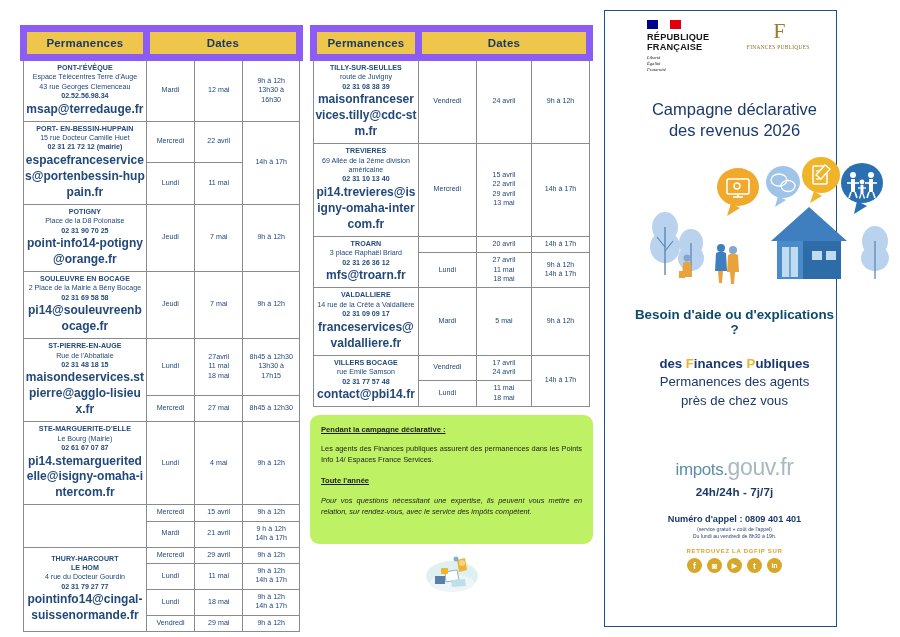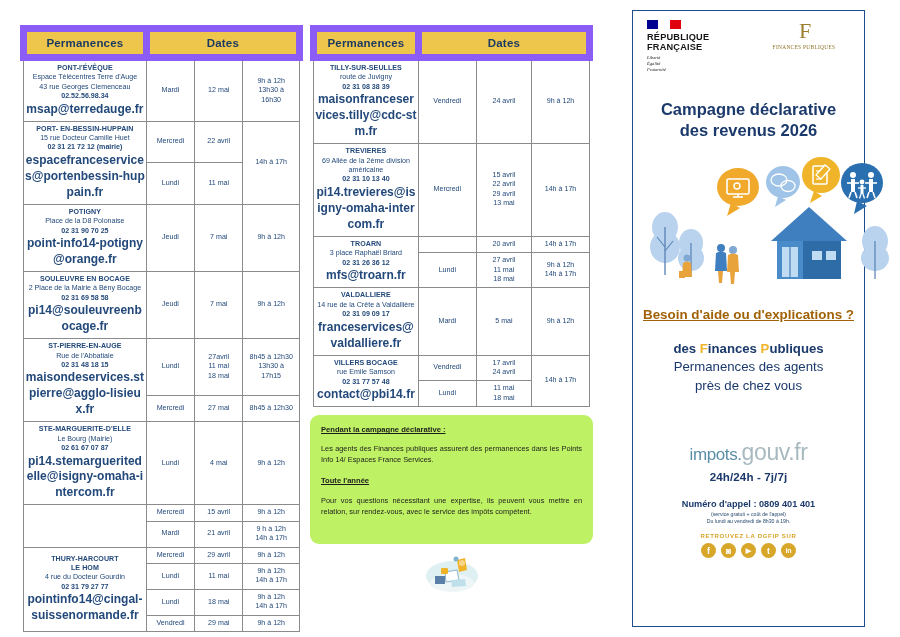--- a/index.html
+++ b/index.html
@@ -12,22 +12,22 @@
   }
   .page {
     position: relative;
     width: 900px; height: 637px;
     background: #ffffff;
   }
 
   
   .col-left  { position: absolute; left: 20px;  top: 25px; width: 283px; }
   .col-mid   { position: absolute; left: 310px; top: 25px; width: 283px; }
-  .col-right { position: absolute; left: 632px; top: 10px; width: 233px; height: 617px;
-               border: 1.3px solid #1f4e8c; background: #ffffff; }
+  .col-right { position: absolute; left: 604px; top: 10px; width: 233px; height: 617px;
+               border: 1.3px solid #1f4e8c; background: #ffffff; padding-left: 28px; }
 
   
   table.perm {
     width: 100%;
     border-collapse: collapse;
     table-layout: fixed;
   }
   table.perm th {
     background: #efc64c;
     border: 7px solid #8b5cf6;
@@ -72,21 +72,21 @@
   }
   .infobox .hd {
     font-weight: bold;
     text-decoration: underline;
     display: block;
     margin-bottom: 7px;
     text-align: left;
     font-size: 7.6px;
   }
   .infobox p { margin: 0 0 9px 0; }
-  .infobox p:last-child { margin-bottom: 16px; }
+  .infobox p:last-child { margin-bottom: 16px; font-style: italic; }
   .infobox .hd2 {
     font-weight: bold;
     text-decoration: underline;
     display: block;
     margin: 0 0 8px 0;
     text-align: left;
     font-size: 7.6px;
   }
 
   
@@ -107,35 +107,34 @@
                font-family: "Liberation Serif", serif; font-style: italic; }
   .dgfip { text-align: center; width: 92px; }
   .dgfip-mark { font-family: "Liberation Serif", serif; color: #9b7d2e; font-size: 22px;
                 line-height: 1; font-weight: normal; letter-spacing: -2px; }
   .dgfip-txt { font-family: "Liberation Serif", serif; color: #8d7126; font-size: 5.4px;
                letter-spacing: .3px; margin-top: 2px; }
 
   .rp-title {
     text-align: center;
     color: #1b3a6b;
-    font-weight: bold;
+    font-weight: normal;
     font-size: 16.5px;
     line-height: 1.26;
     margin-top: 26px;
     padding: 0 10px;
   }
 
   .illus-wrap { position: relative; height: 150px; margin-top: 14px; }
 
   .rp-q {
     text-align: center;
-    color: #a16207;
+    color: #0c4a6e;
     font-weight: bold;
     font-size: 13.4px;
-    text-decoration: underline;
     margin-top: 2px;
   }
 
   .rp-sub {
     text-align: center;
     color: #1b3a6b;
     font-size: 13.2px;
     line-height: 1.4;
     margin-top: 18px;
   }

